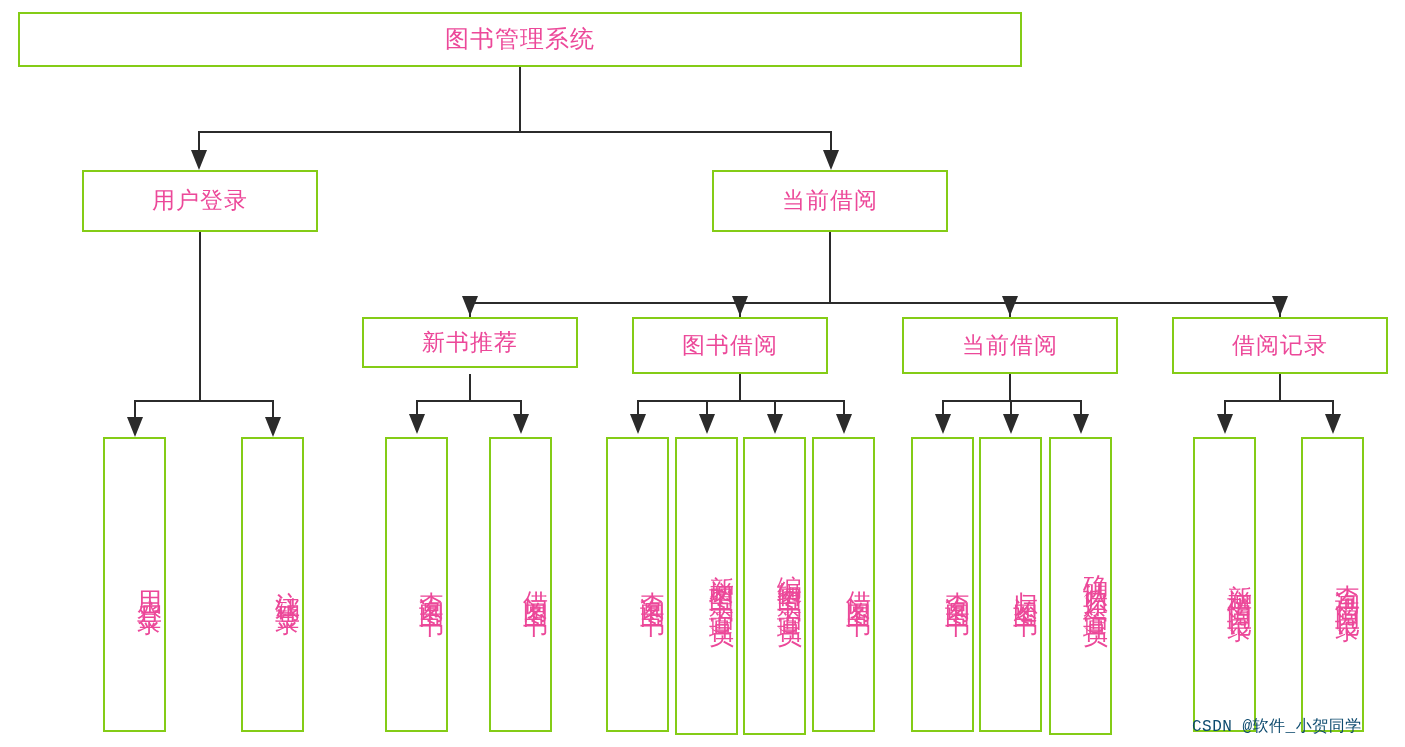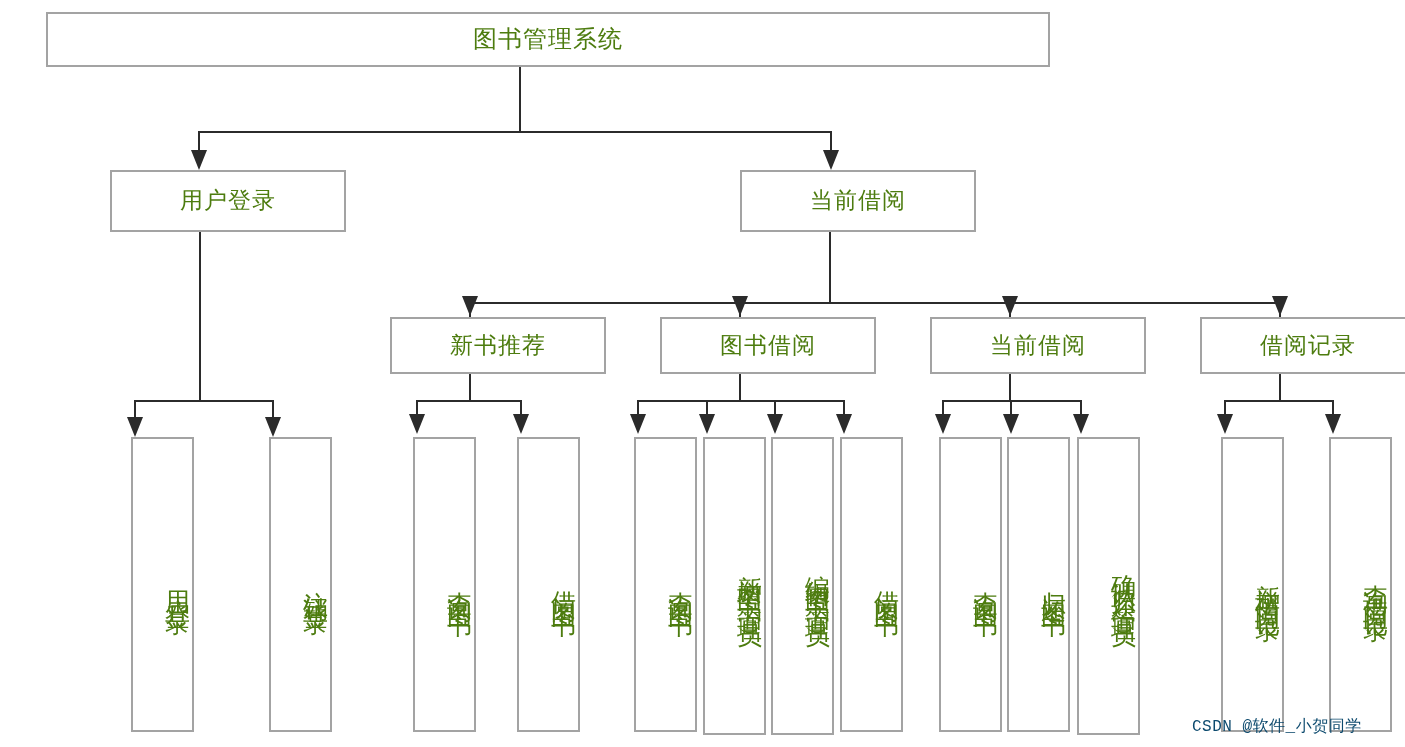--- a/index.html
+++ b/index.html
@@ -16,26 +16,25 @@
     width: 1405px;
     height: 747px;
     background: #ffffff;
     overflow: hidden;
   }
   
   .node {
     position: absolute;
     box-sizing: border-box;
     background: #ffffff;
-    border: 2px solid #a3a3a3;
+    border: 2px solid #84cc16;
     display: flex;
     align-items: center;
     justify-content: center;
-    color: #4d7c0f;
-    margin-left: 28px;
+    color: #ec4899;
   }
   .node.h {
     font-size: 23px;
     letter-spacing: 1px;
     line-height: 1.1;
   }
   .node.root {
     font-size: 24px;
   }
   
@@ -115,24 +114,24 @@
   <div class="seg h" style="left:469px; top:302px; width:812px;"></div>
   <div class="seg v" style="left:469px; top:302px; height:16px;"></div>
   <div class="seg v" style="left:739px; top:302px; height:16px;"></div>
   <div class="seg v" style="left:1009px; top:302px; height:16px;"></div>
   <div class="seg v" style="left:1279px; top:302px; height:16px;"></div>
   <div class="arrow" style="left:462px; top:296px;"></div>
   <div class="arrow" style="left:732px; top:296px;"></div>
   <div class="arrow" style="left:1002px; top:296px;"></div>
   <div class="arrow" style="left:1272px; top:296px;"></div>
 
-  <div class="node h" style="left:362px; top:317px; width:216px; height:57px;">
+  <div class="node h" style="left:362px; top:317px; width:216px; height:51px;">
     <span>新书推荐</span>
   </div>
-  <div class="node h" style="left:632px; top:317px; width:216px; height:57px;">
+  <div class="node h" style="left:632px; top:317px; width:196px; height:57px;">
     <span>图书借阅</span>
   </div>
   <div class="node h" style="left:1172px; top:317px; width:216px; height:57px;">
     <span>借阅记录</span>
   </div>
   <div class="node h" style="left:902px; top:317px; width:216px; height:57px;">
     <span>当前借阅</span>
   </div>
 
   <div class="seg v" style="left:469px; top:374px; height:28px;"></div>

